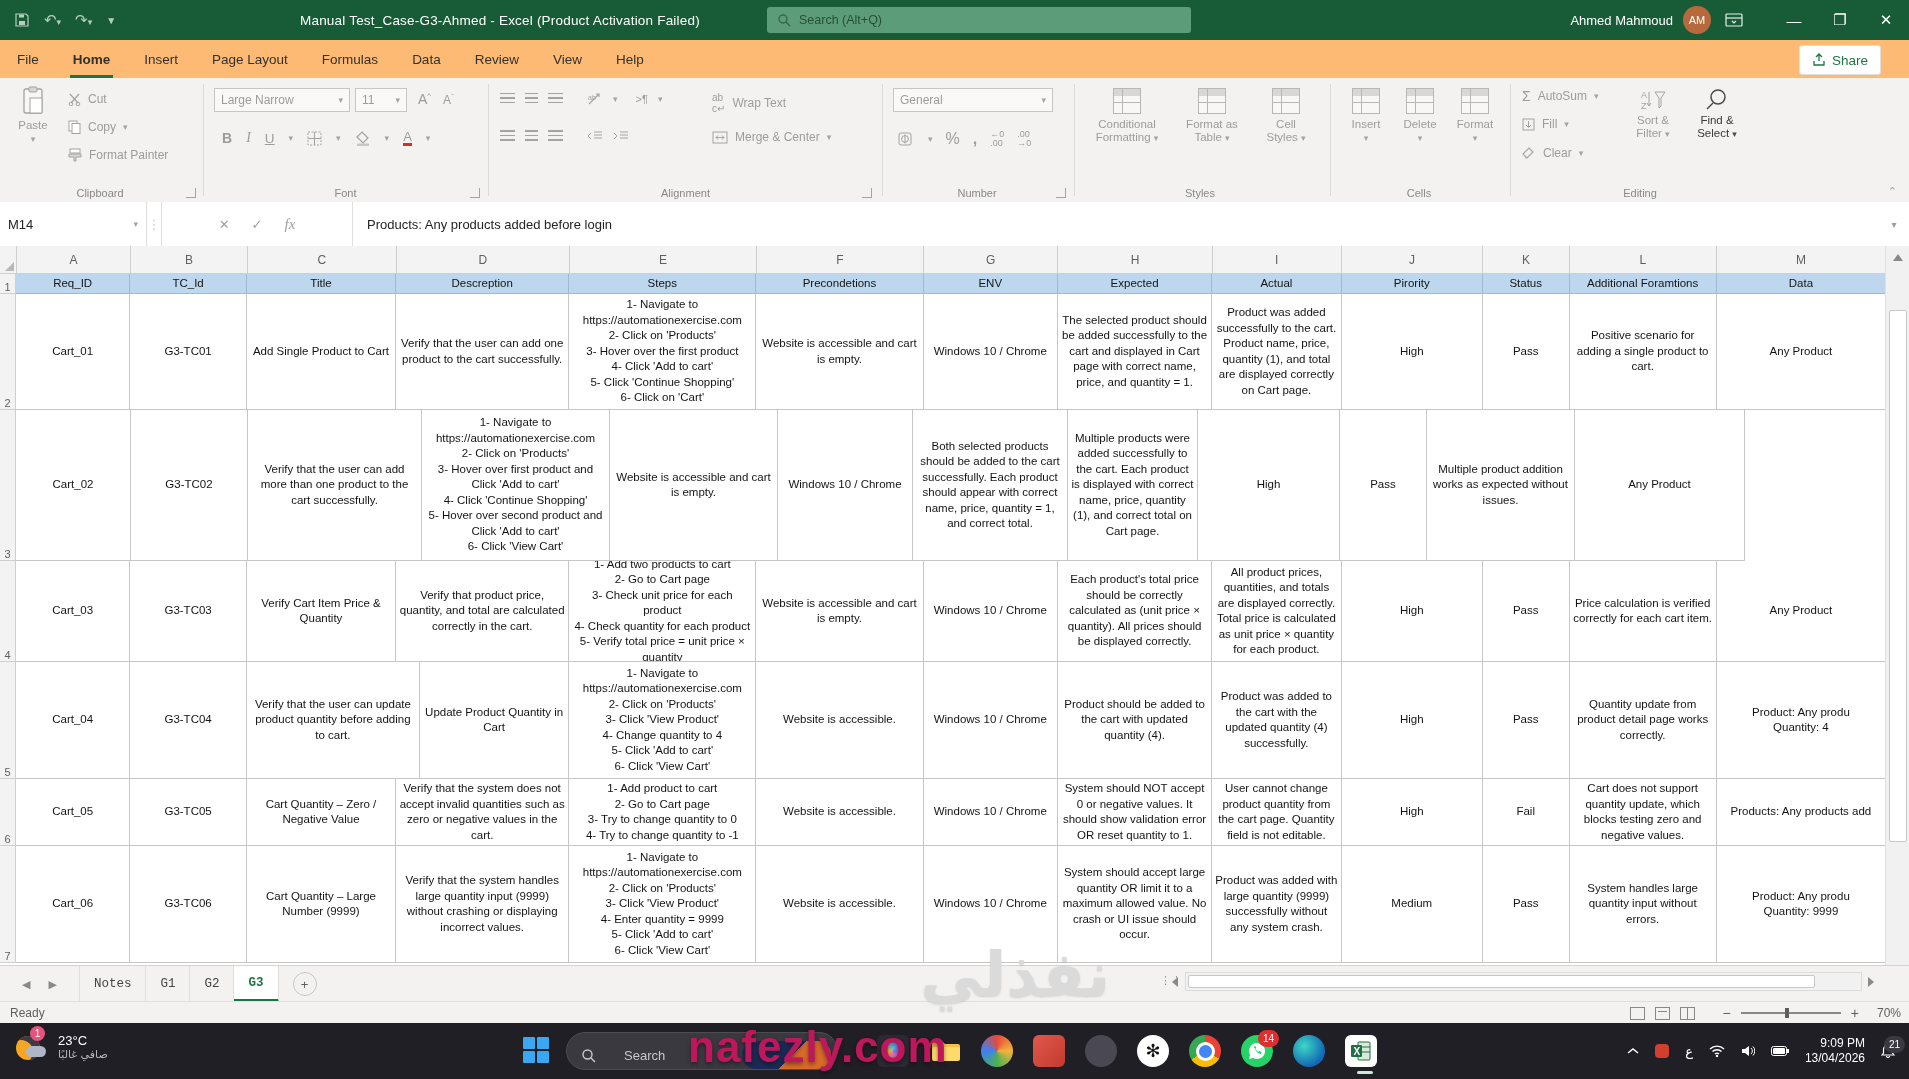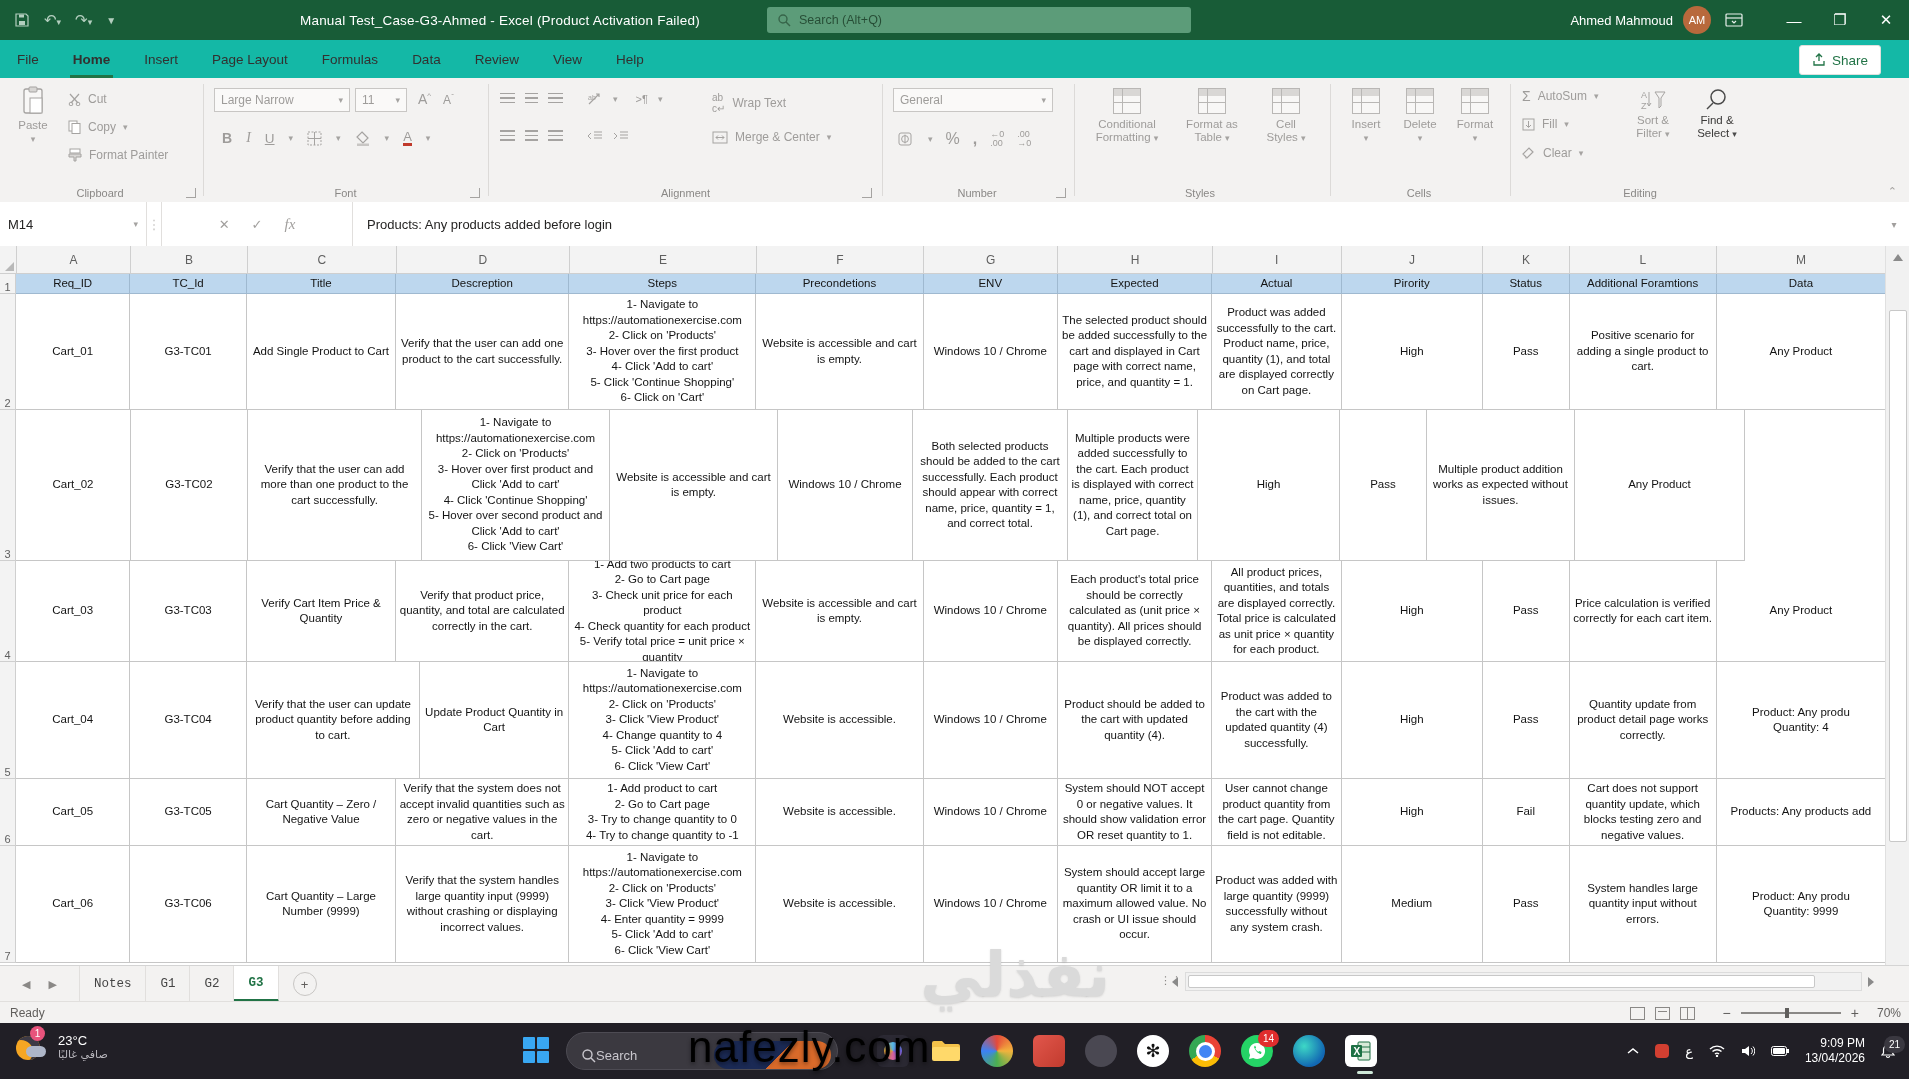--- a/index.html
+++ b/index.html
@@ -16,21 +16,21 @@
   .tb-search{position:absolute;left:767px;top:7px;width:424px;height:26px;background:#5c9c79;
              border-radius:3px;display:flex;align-items:center;gap:8px;padding-left:10px;box-sizing:border-box;}
   .tb-search span{color:#15331f;opacity:.75;font-size:12.5px;}
   .tb-right{position:absolute;right:0;top:0;height:40px;display:flex;align-items:center;}
   .username{font-size:13px;margin-right:10px;}
   .avatar{width:28px;height:28px;border-radius:50%;background:#b8693c;color:#fff;font-size:11px;
           display:flex;align-items:center;justify-content:center;margin-right:14px;}
   .ribbonopt{width:30px;text-align:center;opacity:.9;margin-right:16px;}
   .winbtn{width:46px;height:40px;display:flex;align-items:center;justify-content:center;font-size:15px;color:#fff;cursor:pointer;}
   
-  .menubar{position:absolute;top:40px;left:0;width:1909px;height:38px;background:#14b8a6;display:flex;
+  .menubar{position:absolute;top:40px;left:0;width:1909px;height:38px;background:#fdba74;display:flex;
            align-items:center;font-size:13.5px;color:#323130;}
   .mtab{padding:0 17px;height:38px;display:flex;align-items:center;position:relative;cursor:pointer;}
   .mtab.active{font-weight:700;}
   .mtab.active:after{content:"";position:absolute;left:14px;right:14px;bottom:0;height:3px;background:#217346;}
   .share{position:absolute;right:28px;top:5px;height:28px;display:flex;align-items:center;gap:6px;color:#217346;
          font-size:13.5px;background:#fff;border:1px solid #e1dfdd;border-radius:3px;padding:0 12px;cursor:pointer;}
   
   .ribbon{position:absolute;top:78px;left:0;width:1909px;height:124px;background:#f3f2f1;border-bottom:1px solid #d8d6d4;}
   .rdiv{position:absolute;top:6px;bottom:6px;width:1px;background:#dcdad8;}
   .glabel{position:absolute;bottom:3px;font-size:11px;color:#8a8886;width:100%;text-align:center;}
@@ -105,34 +105,34 @@
         box-shadow:inset -7px 4px 0 0 #3d3a45;}
   .wcloud{position:absolute;left:12px;top:16px;width:20px;height:11px;border-radius:8px;background:#aeb6c8;}
   .wbadge{position:absolute;left:16px;top:-4px;width:15px;height:15px;border-radius:50%;background:#e8537c;
           color:#fff;font-size:10px;display:flex;align-items:center;justify-content:center;}
   .wtemp{font-size:13px;}
   .wdesc{font-size:11px;color:#b9b7bd;direction:rtl;font-family:"DejaVu Sans",sans-serif;}
   .start{position:absolute;left:523px;top:14px;width:27px;height:27px;display:grid;grid-template-columns:12px 12px;
          grid-template-rows:12px 12px;gap:2px;}
   .start div{background:#39a7f2;border-radius:1px;}
   .tsearch{position:absolute;left:566px;top:9px;width:272px;height:38px;background:#3b3940;border:1px solid #4d4b53;
-           border-radius:20px;display:flex;align-items:center;gap:0;padding:8px 6px 0 14px;box-sizing:border-box;}
+           border-radius:20px;display:flex;align-items:center;gap:28px;padding:8px 6px 0 14px;box-sizing:border-box;}
   .tsearch span{color:#c9c7cd;font-size:13px;flex:1;}
   .simg{width:28px;height:28px;border-radius:14px;background:linear-gradient(135deg,#1b2a55 55%,#d96a2a 55%);}
   .appico{position:absolute;top:12px;width:32px;height:32px;border-radius:6px;}
   .appdot{position:absolute;top:48px;width:8px;height:3px;border-radius:2px;background:#8f8d95;}
   .badge{position:absolute;top:-5px;right:-6px;background:#e02d2d;color:#fff;border-radius:9px;min-width:17px;height:17px;
          font-size:10px;display:flex;align-items:center;justify-content:center;padding:0 2px;}
   .tray{position:absolute;right:0;top:0;height:56px;display:flex;align-items:center;gap:16px;padding-right:14px;}
   .clock{text-align:right;font-size:12px;line-height:15px;}
   .trayico{display:flex;align-items:center;}
   
   .wm-ar{position:absolute;left:850px;top:938px;width:260px;font-family:"DejaVu Sans",sans-serif;
          font-size:62px;font-weight:700;color:#dadada;text-shadow:0 1px 2px rgba(120,120,120,.25);z-index:50;direction:rtl;}
-  .wm-en{position:absolute;left:688px;top:1022px;font-size:44px;font-weight:400;color:#000000;z-index:60;
+  .wm-en{position:absolute;left:688px;top:1022px;font-size:44px;font-weight:700;color:#be185d;z-index:60;
          text-shadow:0 2px 4px rgba(0,0,0,.45);letter-spacing:1px;}
   svg{display:block}
 </style>
 </head>
 <body>
 
 <div class="titlebar">
   <div class="qat">
     <span class="g">
       <svg width="16" height="16" viewBox="0 0 16 16">

